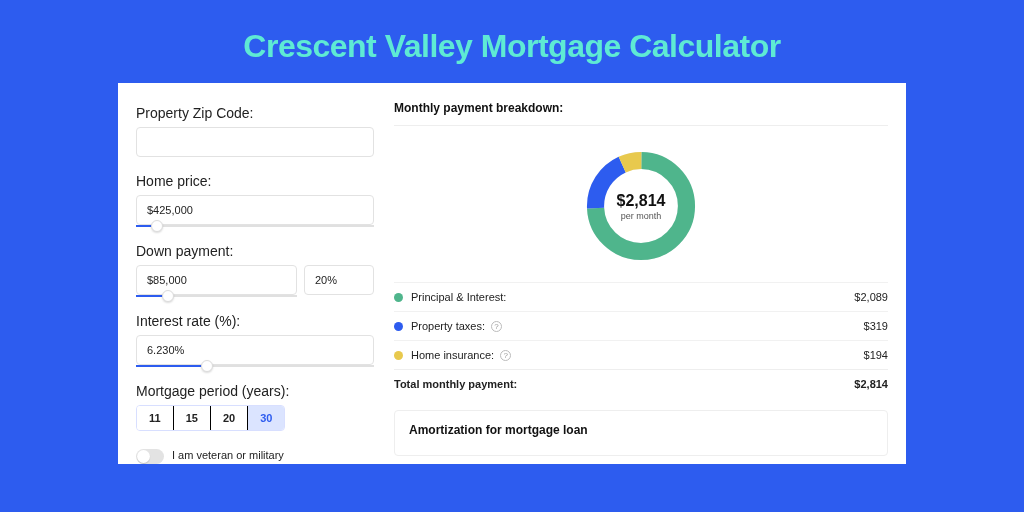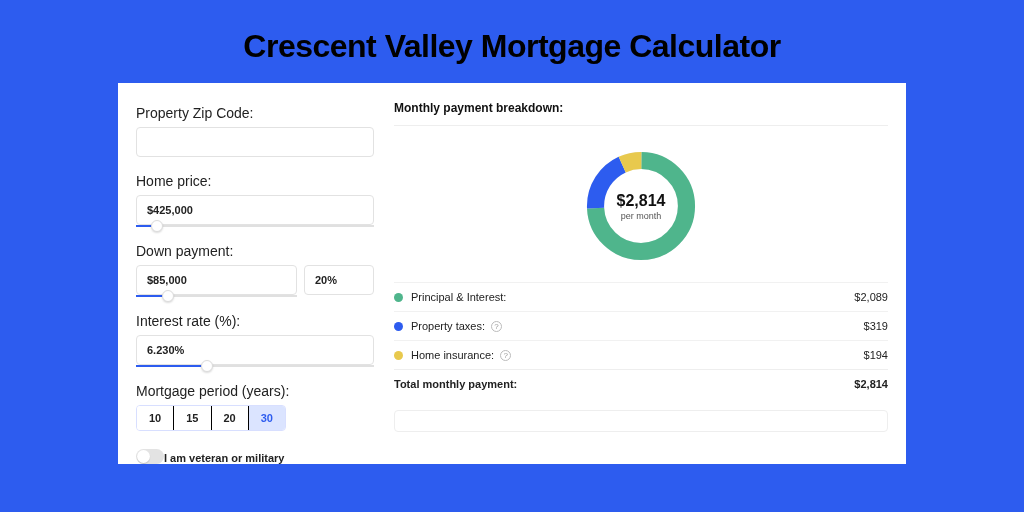--- a/index.html
+++ b/index.html
@@ -5,21 +5,21 @@
     * { box-sizing: border-box; margin: 0; padding: 0; }
     body {
       font-family: -apple-system, BlinkMacSystemFont, "Segoe UI", Helvetica, Arial, sans-serif;
       background: #2d5cef;
       width: 1024px;
       height: 512px;
       overflow: hidden;
     }
     .page-title {
       text-align: center;
-      color: #000000;
+      color: #5eead4;
       font-size: 32px;
       font-weight: 700;
       padding: 28px 0 18px 0;
       letter-spacing: -0.5px;
     }
     .outer-panel {
       margin: 0 auto;
       width: 788px;
       background: #fff;
       padding: 18px 18px 0 18px;
@@ -40,21 +40,20 @@
     }
     .input {
       width: 100%;
       height: 30px;
       border: 1px solid #e2e2e2;
       border-radius: 4px;
       padding: 0 10px;
       font-size: 11px;
       color: #222;
       background: #fff;
-      font-weight: bold;
     }
     .slider-track {
       position: relative;
       height: 2px;
       background: #e0e0e0;
       width: 100%;
       margin-top: 0px;
     }
     .slider-fill {
       position: absolute;
@@ -90,23 +89,22 @@
       cursor: pointer;
     }
     .btn-group .btn + .btn { border-left: 1px solid #000000; }
     .btn-group .btn.active {
       background: #dbe4ff;
       color: #2d5cef;
     }
     .toggle-row {
       margin-top: 18px;
       display: flex;
-      align-items: flex-end;
-      gap: 0;
-      font-weight: bold;
+      align-items: flex-start;
+      gap: 8px;
     }
     .toggle {
       width: 28px; height: 15px;
       background: #e3e3e3;
       border-radius: 10px;
       position: relative;
     }
     .toggle .knob {
       position: absolute;
       left: 1px; top: 1px;
@@ -235,21 +233,21 @@
     <div class="label">Interest rate (%):</div>
     <input class="input" type="text" value="6.230%" style="">
     <div class="slider-track">
       <div class="slider-fill" style="width: 30%;"></div>
       <div class="slider-thumb" style="left: 30%;"></div>
     </div>
 
     <div style="height:12px"></div>
     <div class="label">Mortgage period (years):</div>
     <div class="btn-group">
-      <button class="btn">10</button>
+      <button class="btn">11</button>
       <button class="btn">15</button>
       <button class="btn">20</button>
       <button class="btn active">30</button>
     </div>
 
     <div class="toggle-row">
       <div class="toggle">
         <div class="knob"></div>
       </div>
       <span style="font-size:11px;color:#222">I am veteran or military</span>
@@ -298,16 +296,17 @@
       </span>
       <span class="b-value">$194</span>
     </div>
 
     <div class="breakdown-row total">
       <span class="b-label">Total monthly payment:</span>
       <span class="b-value">$2,814</span>
     </div>
 
     <div class="card">
+      <div class="card-title">Amortization for mortgage loan</div>
     </div>
 
   </div>
 </div>
 
 </body></html>

